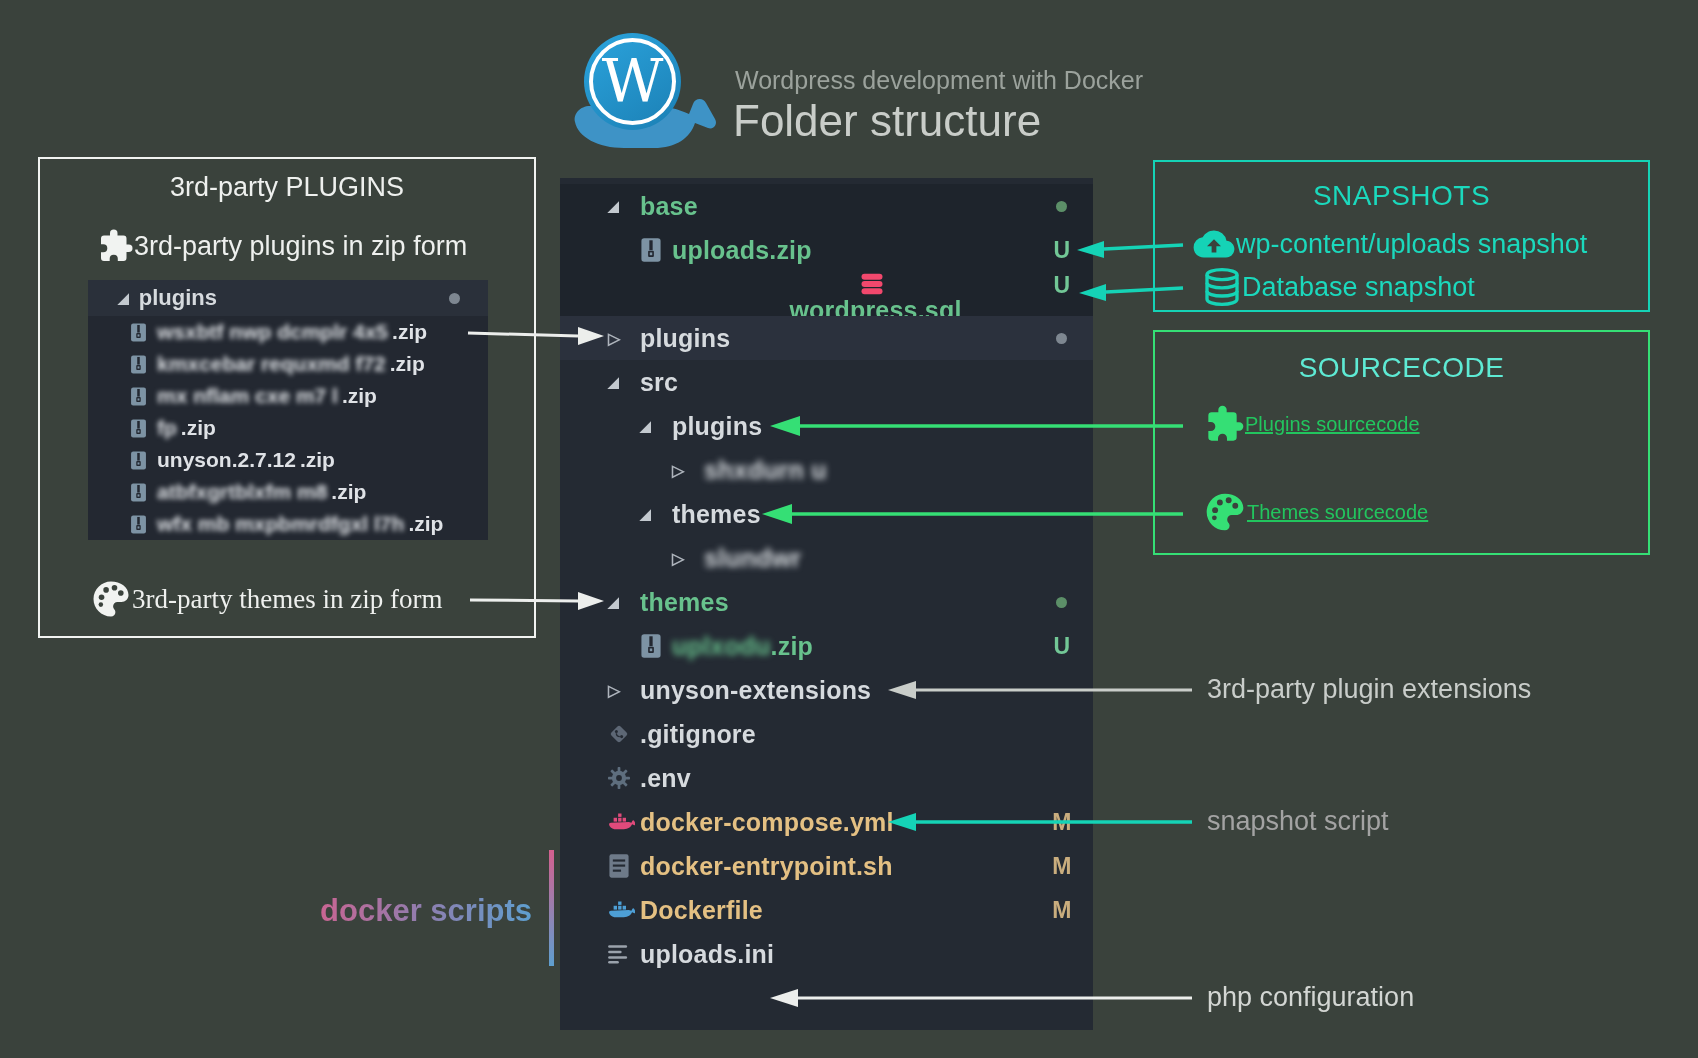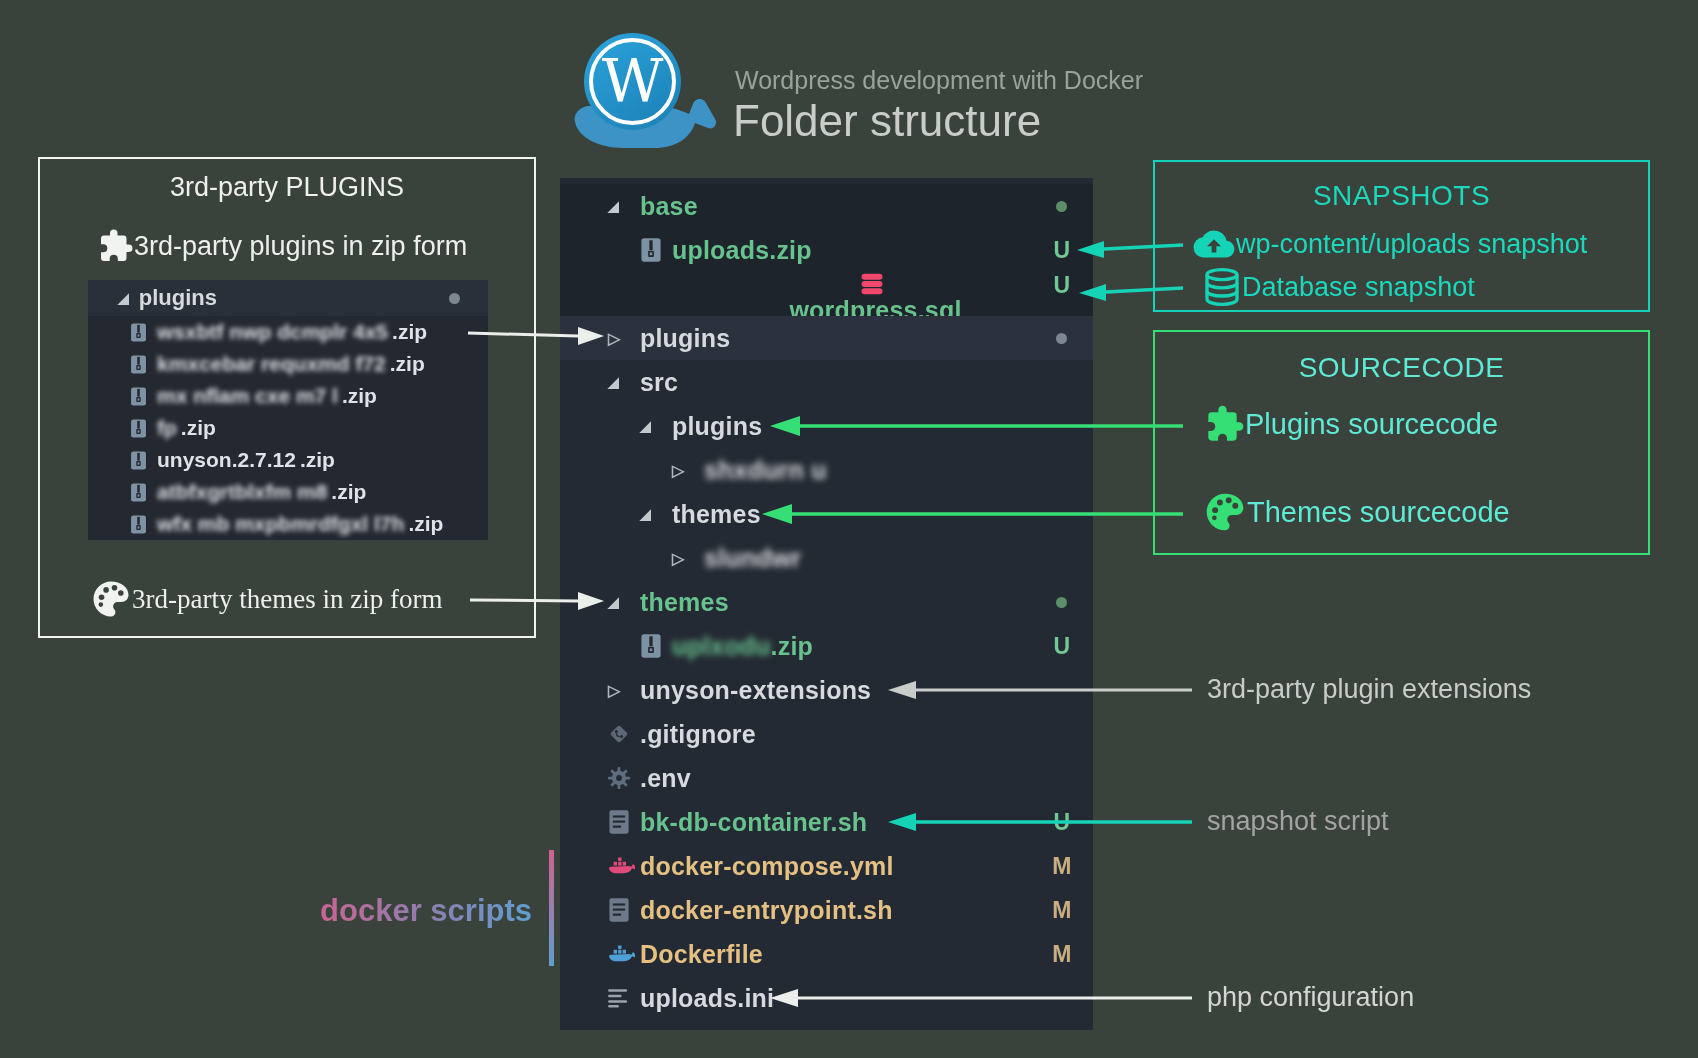--- a/index.html
+++ b/index.html
@@ -19,21 +19,21 @@
   
   .annot-box{position:absolute;border:2px solid #f1f3f1;box-sizing:border-box;}
   .box-title{position:absolute;width:100%;text-align:center;font-size:27px;color:#eef0ee;}
   .cap-row{position:absolute;display:flex;align-items:center;gap:0;color:#eef0ee;font-size:27px;}
 
   .snap-box{border-color:#15d3b6;}
   .src-box{border-color:#35df75;}
   .snap-title{color:#1bd9bd;font-size:28px;letter-spacing:.5px;}
   .src-title{color:#5eead4;font-size:28px;letter-spacing:.5px;}
   .snap-item{color:#1bd9bd;font-size:27px;}
-  .src-item{color:#5eead4;font-size:29px;}
+  .src-item{color:#22c55e;font-size:20px;text-decoration:underline;}
 
   .free-label{position:absolute;font-size:27px;color:#c9cdca;}
   .teal-label{color:#a3a3a3;}
   .white-label{color:#d3d6d3;}
 
   .docker-scripts{position:absolute;left:300px;top:893px;width:232px;text-align:right;
       font-size:31px;font-weight:700;
       background:linear-gradient(90deg,#d4608d 0%,#8d7fb0 55%,#5e9fcf 100%);
       -webkit-background-clip:text;background-clip:text;
       -webkit-text-fill-color:transparent;color:transparent;}
@@ -307,34 +307,20 @@
                 <rect x="7" y="0" width="2" height="16" rx="0.5" transform="rotate(135 8 8)"></rect>
                 <circle cx="8" cy="8" r="5.2"></circle>
               </g>
               <circle cx="8" cy="8" r="2.1" fill="#242a33"></circle>
             </svg>
           </span>
           <span class="lbl-white">.env</span>
         </div>
         <div class="tree-row" style="padding-left: 48px;">
           <span class="glyph">
-            <svg width="22" height="26" viewBox="0 0 16 19">
-              <rect x="1" y="1" width="14" height="17" rx="1.5" fill="#6e7a89"></rect>
-              <g stroke="#242a33" stroke-width="1.6">
-                <line x1="3.5" y1="5.5" x2="12.5" y2="5.5"></line>
-                <line x1="3.5" y1="9.2" x2="12.5" y2="9.2"></line>
-                <line x1="3.5" y1="12.9" x2="9.5" y2="12.9"></line>
-              </g>
-            </svg>
-          </span>
-          <span class="lbl-green">bk-db-container.sh</span>
-          <span class="marker marker-U">U</span>
-        </div>
-        <div class="tree-row" style="padding-left: 48px;">
-          <span class="glyph">
             <svg width="27" height="19" viewBox="0 0 24 16">
               <path fill="#e14a7b" d="M2.6 8.2c-1.8.1-2 1.6-1.2 2.8 1.2 1.8 3.4 3 6.2 3h6.5c3.8 0 6.3-1.8 7.3-4.4l2.2.8c.9.3 1.4-.4 1-1.2l-1.3-2.6c-.4-.8-1.3-.8-1.7 0l-.8 1.6-2.3-.6z"></path>
               <g fill="#e14a7b">
                 <rect x="5" y="3.8" width="3" height="3.4"></rect>
                 <rect x="9" y="3.8" width="3" height="3.4"></rect>
                 <rect x="13" y="3.8" width="3" height="3.4"></rect>
                 <rect x="9" y="0" width="3" height="3"></rect>
               </g>
             </svg>
           </span>

